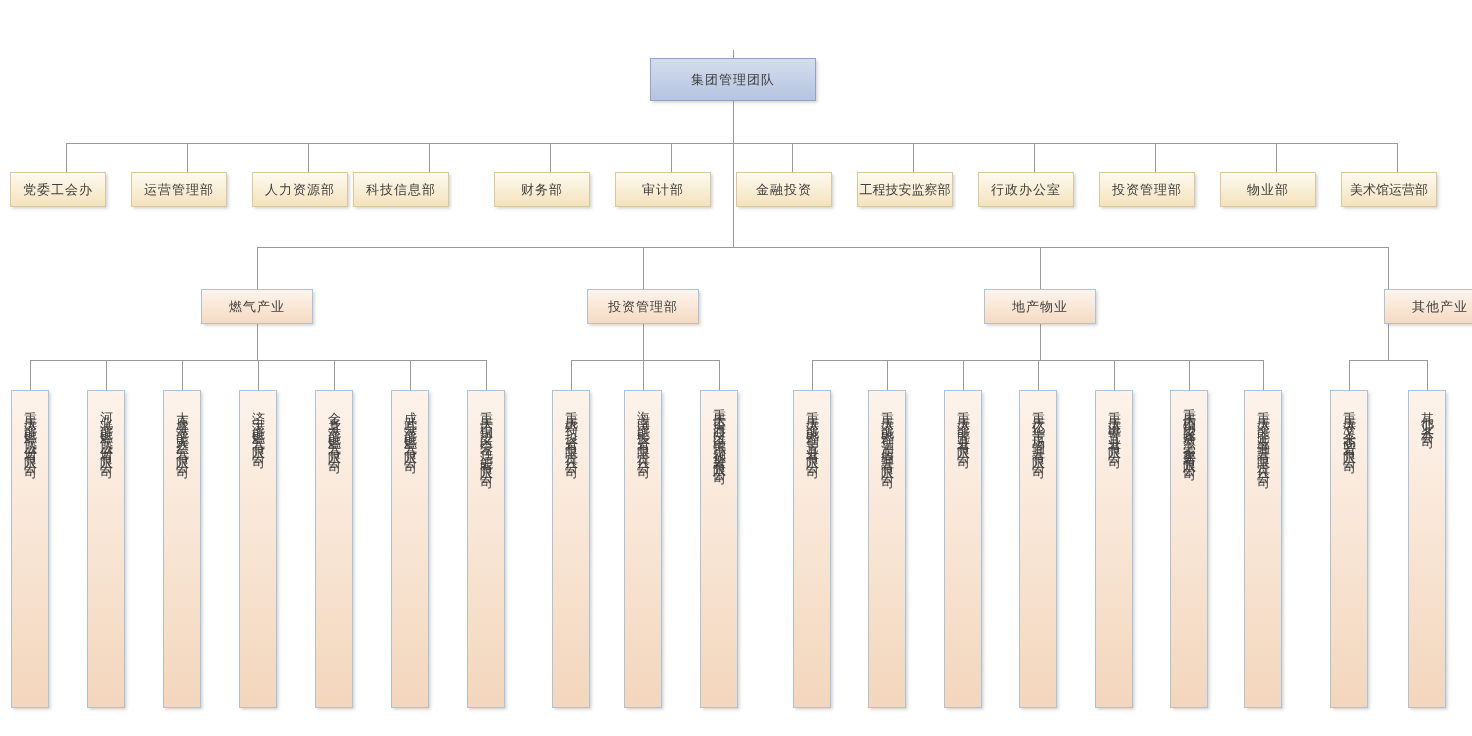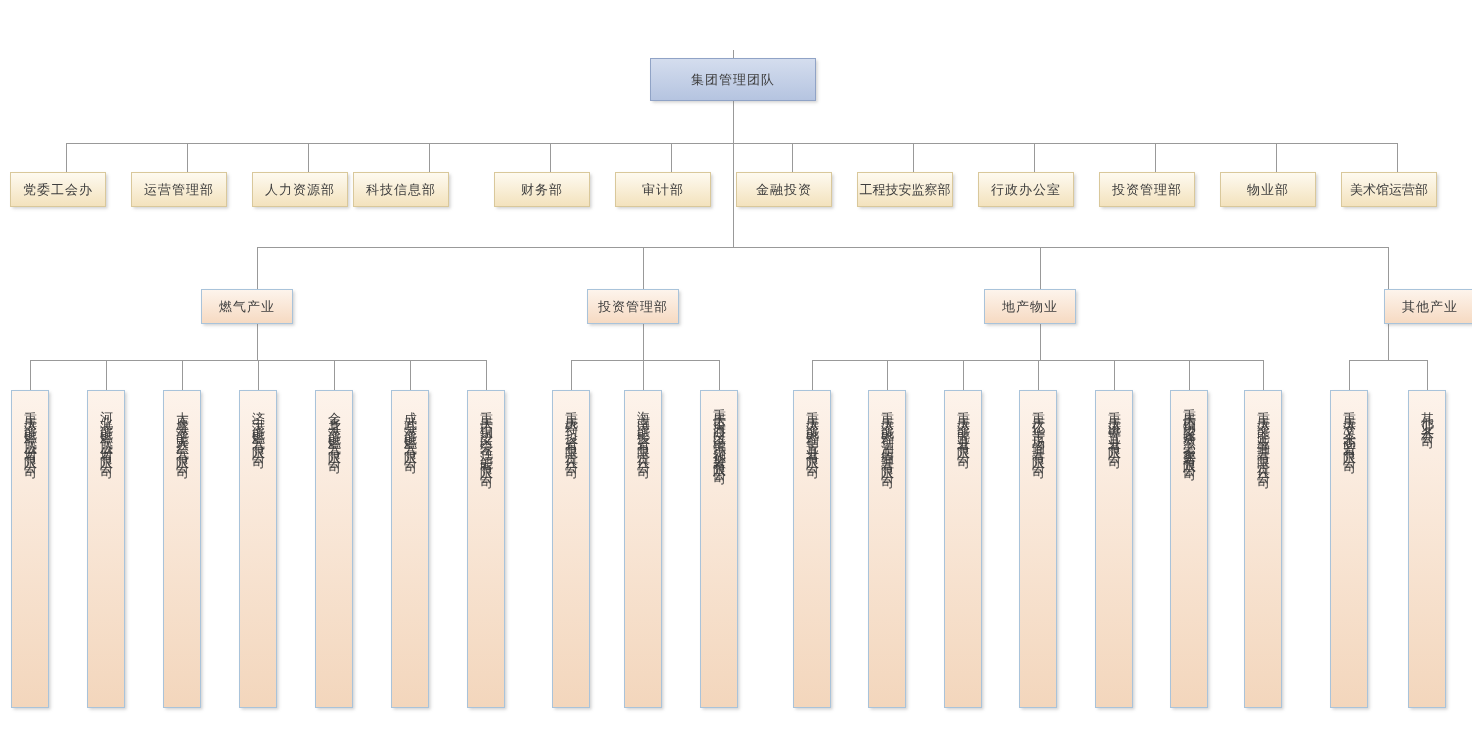--- a/index.html
+++ b/index.html
@@ -17,21 +17,21 @@
     width:166px;height:43px;top:58px;
     background:linear-gradient(180deg,var(--root-fill-top,#d4ddee) 0%,var(--root-fill-bottom,#b5c4e0) 100%);
     border:1px solid var(--root-border,#90a3c6);
   }
   .node.dept{
     width:96px;height:35px;top:172px;
     background:linear-gradient(180deg,var(--dept-fill-top,#fefaf0) 0%,var(--dept-fill-bottom,#f3e2bd) 100%);
     border:1px solid var(--dept-border,#d9c89b);
   }
   .node.category{
-    width:92px;height:35px;top:289px;
+    width:112px;height:35px;top:289px;
     background:linear-gradient(180deg,var(--category-fill-top,#fdf4ec) 0%,var(--category-fill-bottom,#f6dac2) 100%);
     border:1px solid var(--category-border,#a9c3da);
   }
   .node.leaf{
     width:38px;height:318px;top:390px;
     background:linear-gradient(180deg,var(--leaf-fill-top,#fdf3eb) 0%,var(--leaf-fill-bottom,#f3d6bc) 100%);
     border:1px solid var(--leaf-border,#a9c3da);
     align-items:center;justify-content:flex-start;
     padding-top:10px;
     writing-mode:vertical-rl;text-orientation:upright;

